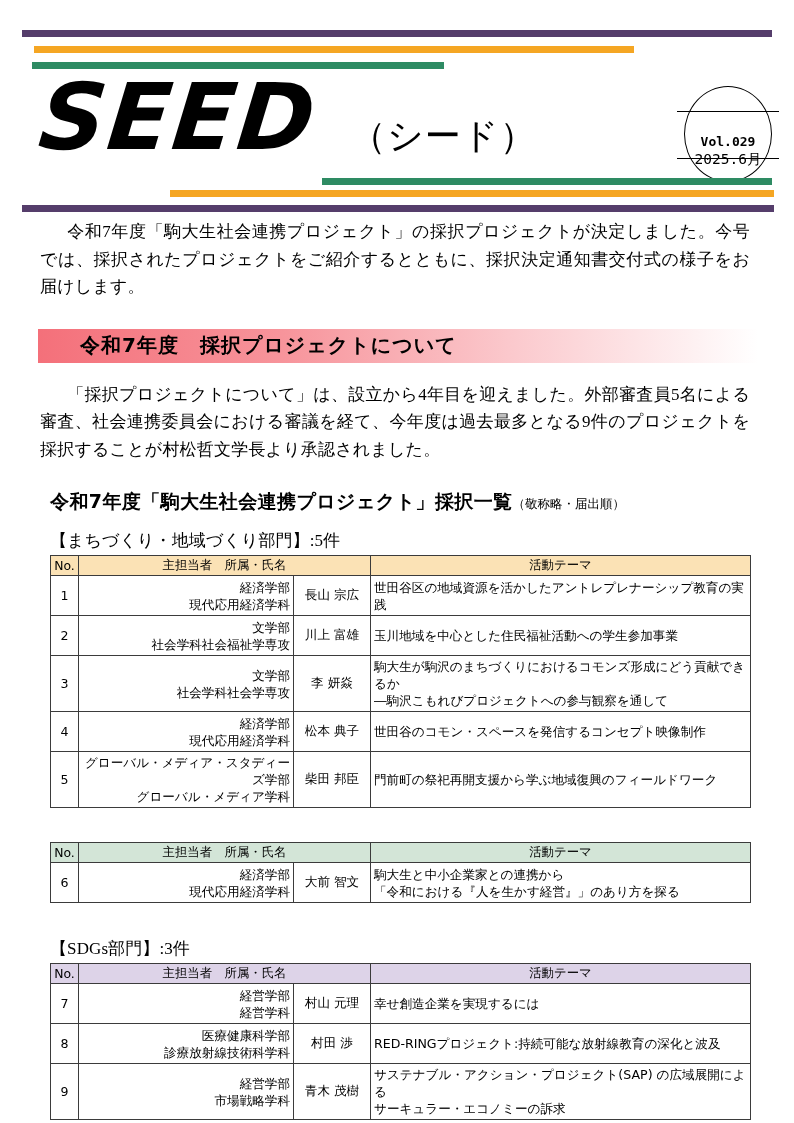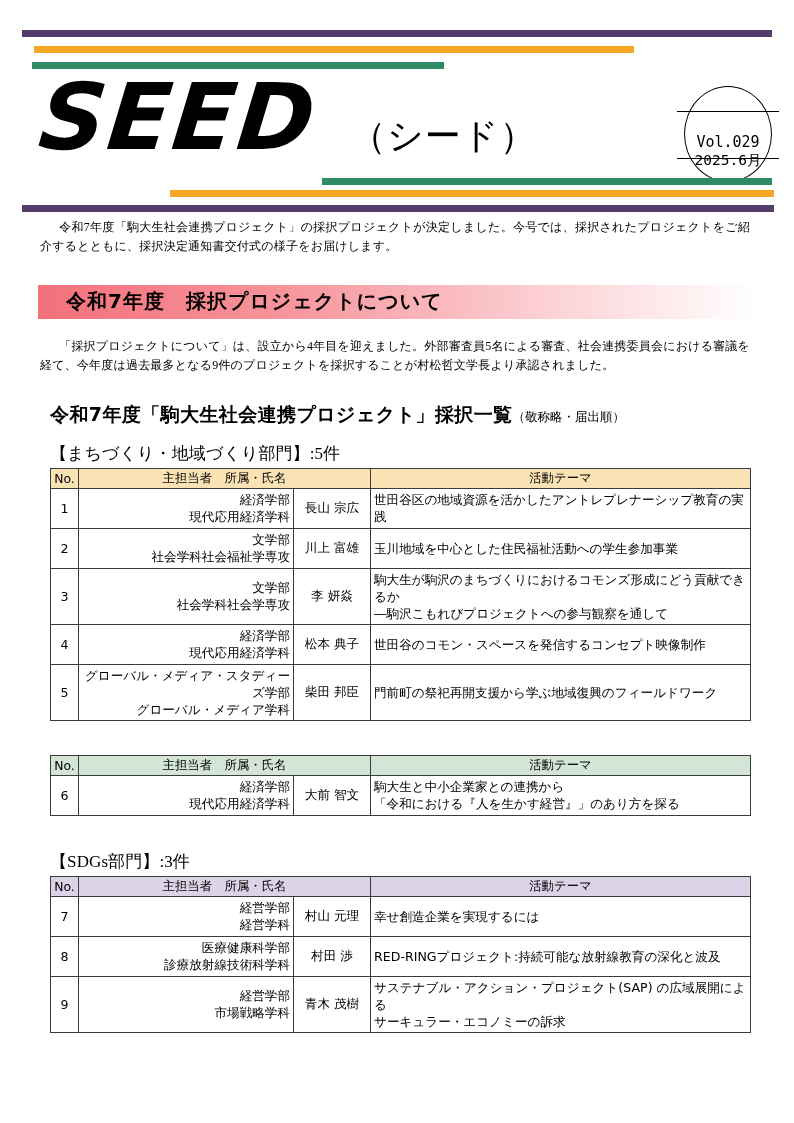--- a/index.html
+++ b/index.html
@@ -89,27 +89,27 @@
     border-top: 1.4px solid #000;
     border-bottom: 1.4px solid #000;
     box-sizing: border-box;
     display: flex;
     flex-direction: column;
     align-items: center;
     justify-content: center;
     font-family: "DejaVu Sans Mono", "Liberation Mono", monospace;
     line-height: 1.25;
   }
-  #vol-number { font-size: 15px; font-weight: normal; letter-spacing: 0px; margin-top: 32px; }
+  #vol-number { font-size: 13px; font-weight: bold; letter-spacing: 0px; margin-top: 32px; }
   #vol-date   { font-size: 14.5px; }
 
   
   .para {
     margin: 0 44px 0 40px;
-    font-size: 12px;
+    font-size: 17px;
     line-height: 1.62;
     text-align: justify;
     text-indent: 1.6em;
     letter-spacing: 0.2px;
   }
   #intro-paragraph { margin-top: 18px; }
   #about-paragraph { margin-top: 18px; }
 
   
   #section-banner {
@@ -118,20 +118,21 @@
     background: linear-gradient(to right, #f4707a 0%, #f7949b 34%, #fbc9cd 66%, #ffffff 100%);
     display: flex;
     align-items: center;
   }
   #section-banner-title {
     font-family: "DejaVu Sans", "Liberation Sans", sans-serif;
     font-size: 20px;
     font-weight: bold;
     padding-left: 28px;
     letter-spacing: 1px;
+    margin-left: 14px;
   }
 
   
   #list-heading {
     margin: 26px 0 0 50px;
     font-family: "DejaVu Sans", "Liberation Sans", sans-serif;
     font-size: 19px;
     font-weight: bold;
     letter-spacing: 0.4px;
   }

